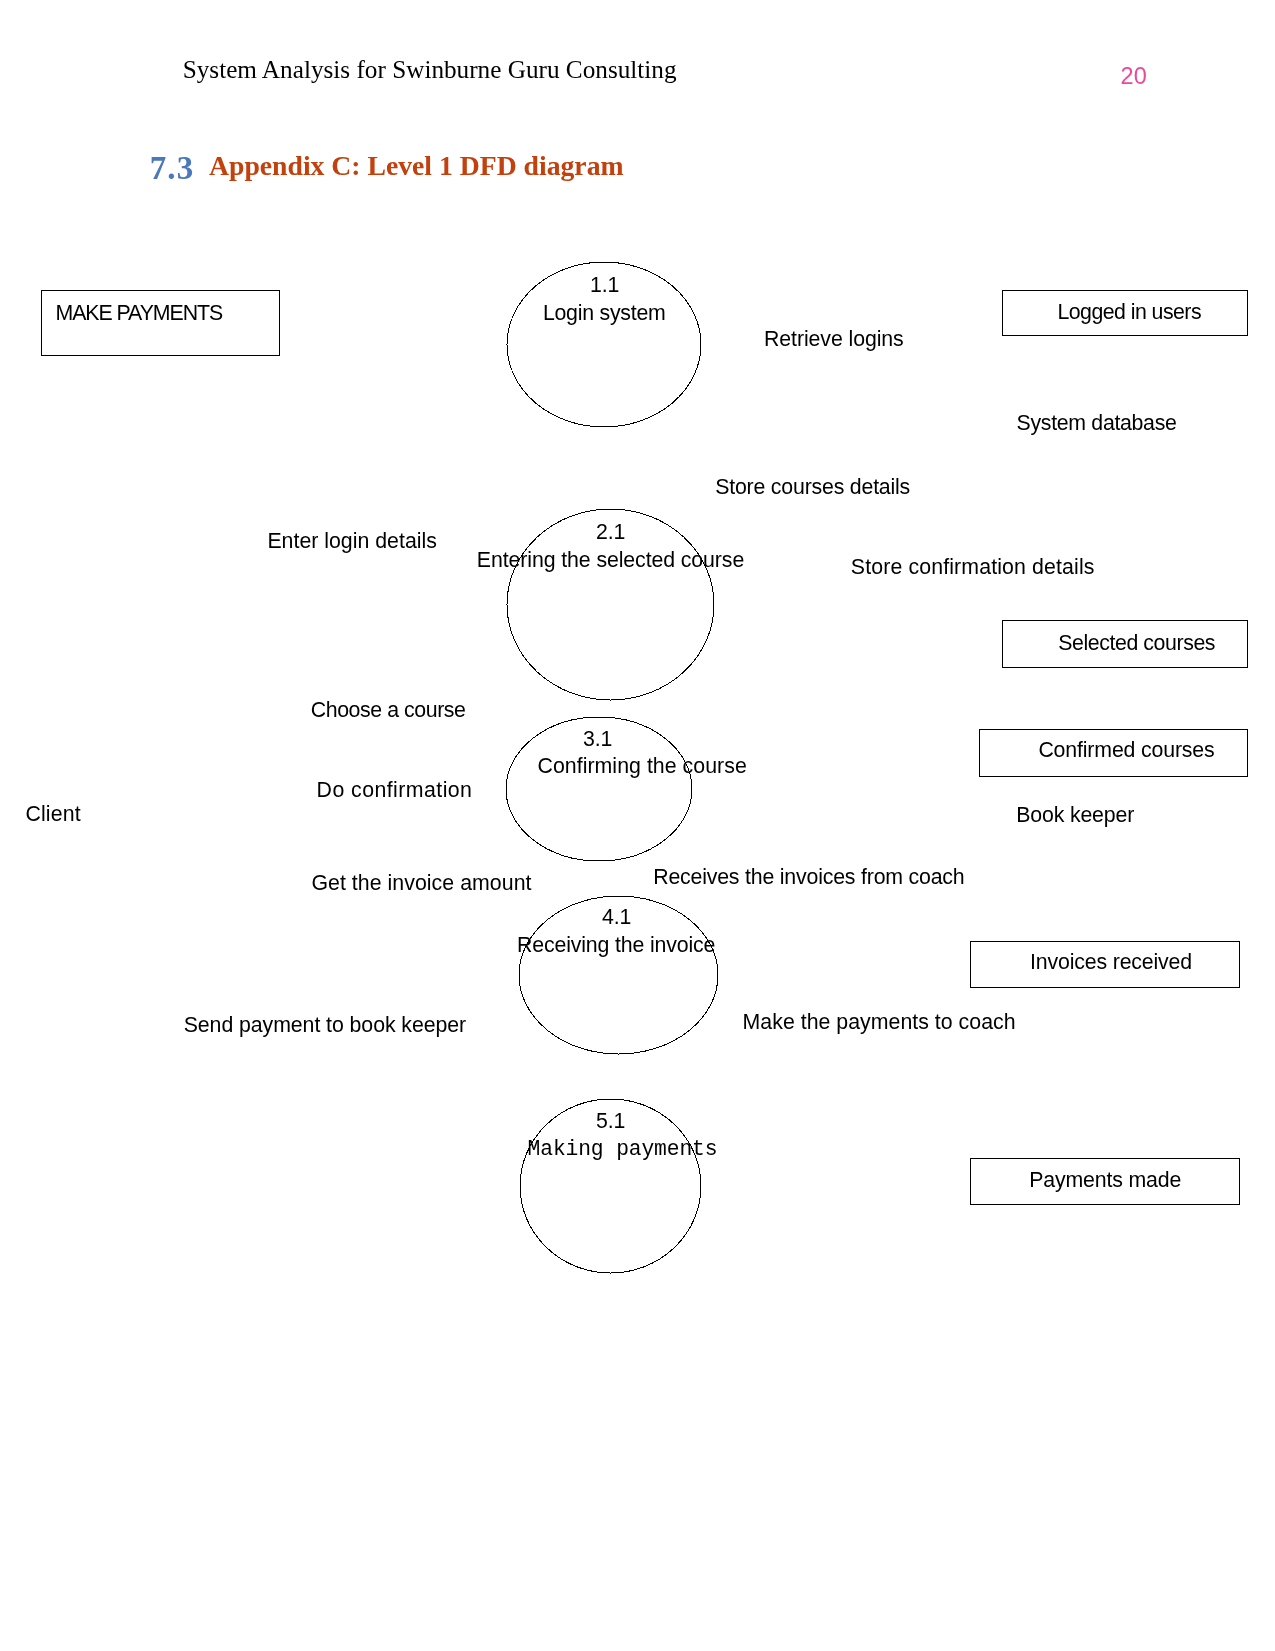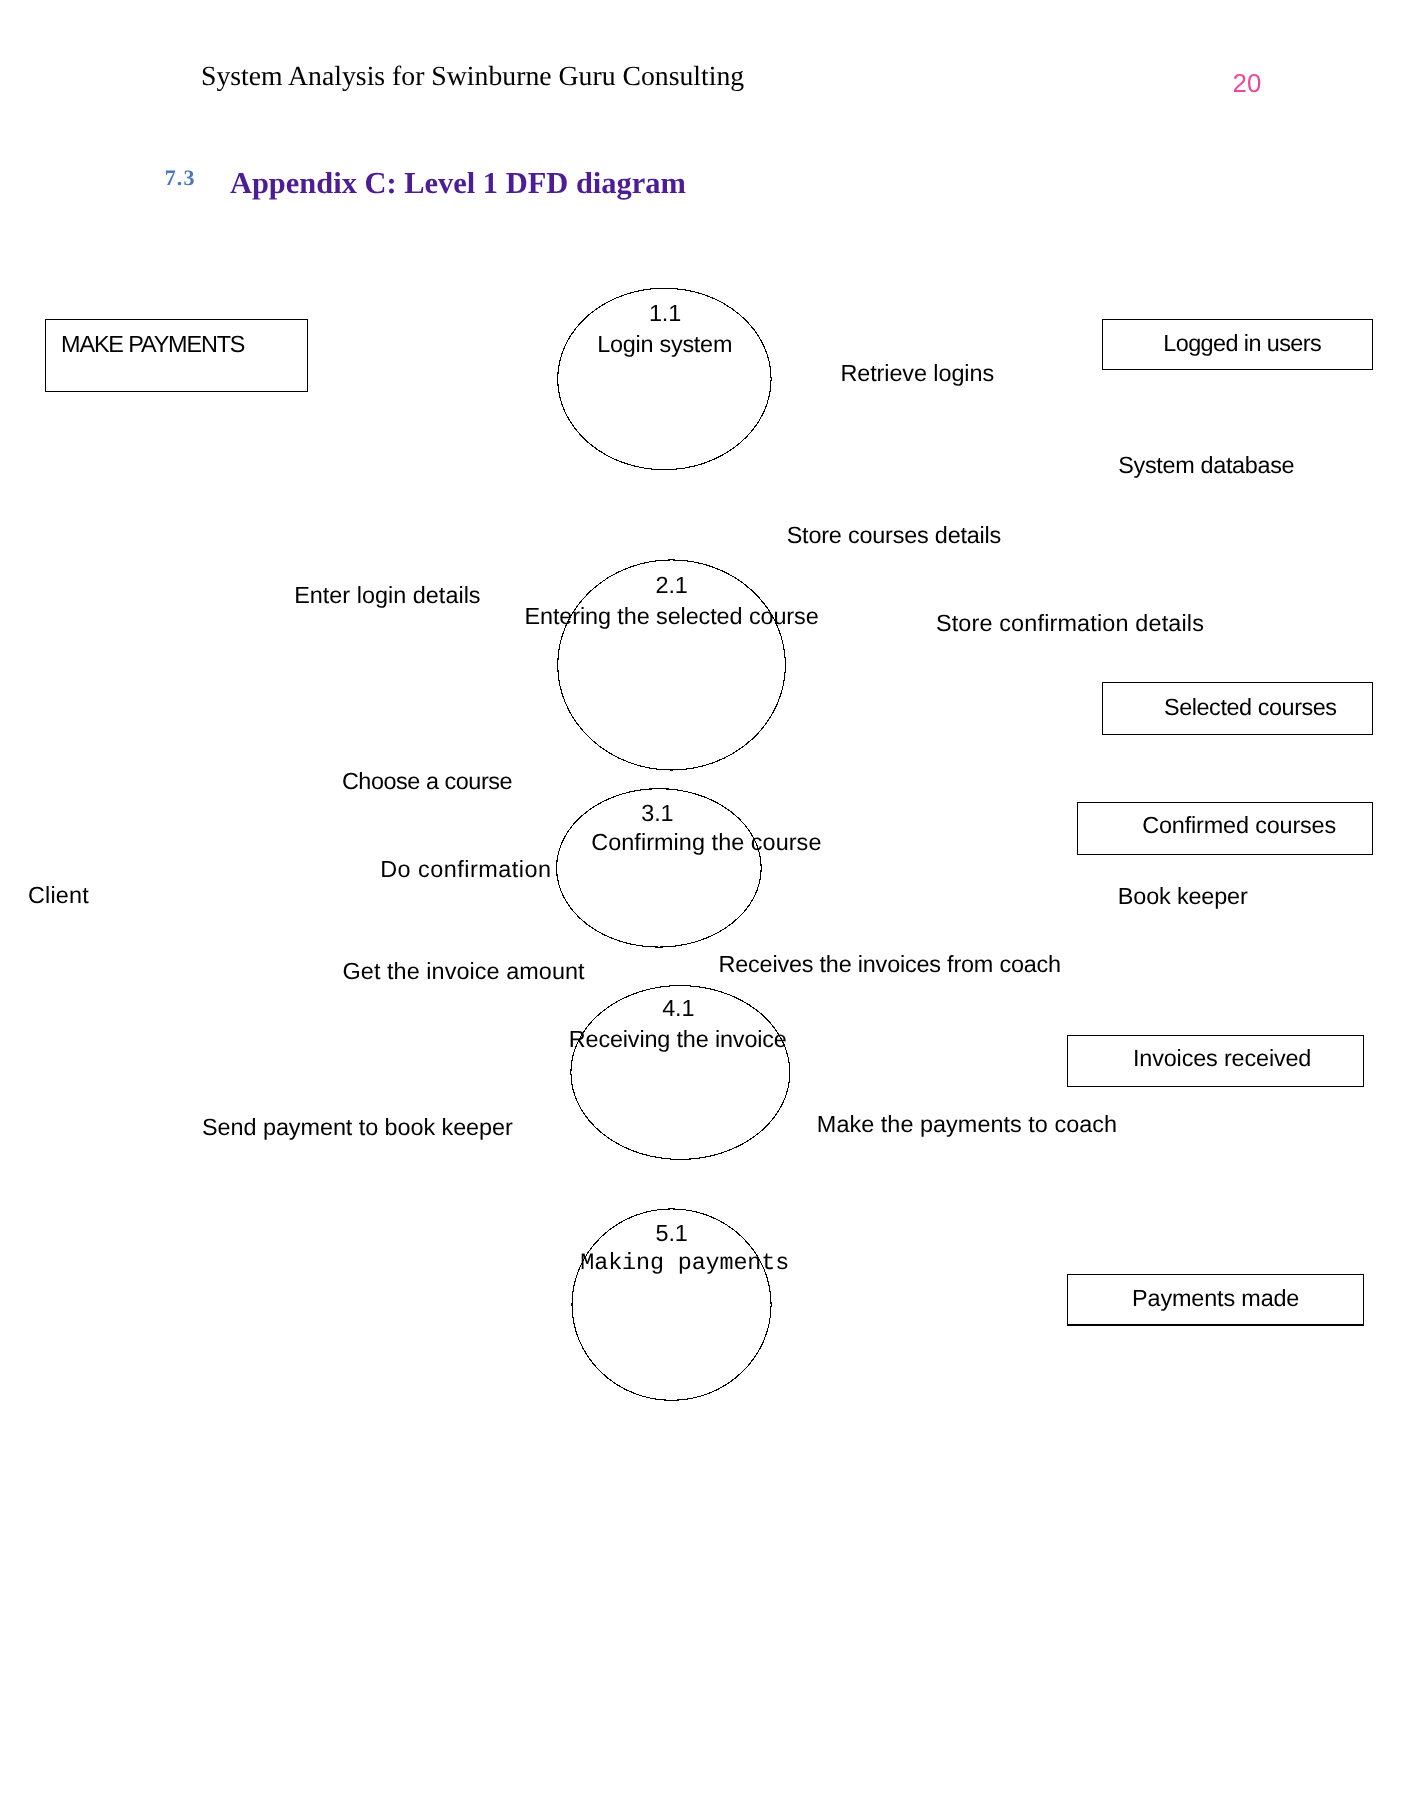--- a/index.html
+++ b/index.html
@@ -5,41 +5,41 @@
 <style>
   html,body{margin:0;padding:0;background:#ffffff;}
   body{width:1275px;height:1651px;position:relative;overflow:hidden;
        font-family:"Liberation Sans", sans-serif;color:#000000;
        -webkit-font-smoothing:antialiased;}
   .page{position:absolute;left:0;top:0;width:1275px;height:1651px;background:#ffffff;}
   .abs{position:absolute;white-space:nowrap;line-height:1;}
 
   .doc-header{font-family:"Liberation Serif", serif;font-size:25.22px;color:#000;}
   .page-num{font-family:"Liberation Sans", sans-serif;font-size:23.5px;letter-spacing:0.1px;color:#ec4899;}
-  .heading-num{font-family:"Liberation Serif", serif;font-weight:bold;font-size:20px;}
+  .heading-num{font-family:"Liberation Serif", serif;font-weight:bold;font-size:33px;}
   .heading-txt{font-family:"Liberation Serif", serif;font-weight:bold;font-size:27.7px;}
 
   .lbl{font-family:"Liberation Sans", sans-serif;font-size:21.3px;letter-spacing:-0.15px;color:#000;}
 
   svg.diagram{position:absolute;left:0;top:0;width:1275px;height:1651px;display:block;}
   svg.diagram .shape{fill:none;stroke:#000000;stroke-width:1.0;shape-rendering:crispEdges;}
   svg.diagram .box{fill:none;stroke:#000000;stroke-width:1;shape-rendering:crispEdges;}
 </style>
 </head>
 <body>
 
 <div class="page">
 
   <div class="abs doc-header" style="left:182.7px;top:57px;">System Analysis for Swinburne Guru Consulting</div>
 
   <div class="abs page-num" style="left:1120.5px;top:65px;">20</div>
 
   <div class="abs heading-num" style="left:149.7px;top:152px;color:#4a78bc;letter-spacing:1.1px;">7.3</div>
 
-  <div class="abs heading-txt" style="left:209px;top:152px;color:#4c1d95;">Appendix C: Level 1 DFD diagram</div>
+  <div class="abs heading-txt" style="left:209px;top:152px;color:#c2410c;">Appendix C: Level 1 DFD diagram</div>
 
   <svg class="diagram" viewBox="0 0 1275 1651">
     <rect class="box" x="41.5" y="290.5" width="238.0" height="65.0"></rect>
     <rect class="box" x="1002.5" y="290.5" width="245.0" height="45.0"></rect>
     <rect class="box" x="1002.5" y="620.5" width="245.0" height="47.0"></rect>
     <rect class="box" x="979.5" y="729.5" width="268.0" height="47.0"></rect>
     <rect class="box" x="970.5" y="941.5" width="269.0" height="46.0"></rect>
     <rect class="box" x="970.5" y="1158.5" width="269.0" height="46.0"></rect>
 
     <ellipse class="shape" cx="604" cy="344.5" rx="97" ry="82.5"></ellipse>
@@ -73,19 +73,19 @@
   <div class="abs lbl" style="left:517.10px;top:935px;letter-spacing:-0.150px;">Receiving the invoice</div>
 
   <div class="abs lbl" style="left:596px;top:1111px;">5.1</div>
   <div class="abs lbl" style="left:527.6px;top:1139px;letter-spacing:-0.13px;font-family:Liberation Mono, monospace;">Making payments</div>
 
   <div class="abs lbl" style="left:764.00px;top:329px;letter-spacing:-0.079px;">Retrieve logins</div>
   <div class="abs lbl" style="left:715.20px;top:476.5px;letter-spacing:-0.190px;">Store courses details</div>
   <div class="abs lbl" style="left:267.40px;top:531px;letter-spacing:0.011px;">Enter login details</div>
   <div class="abs lbl" style="left:850.80px;top:557px;letter-spacing:0.134px;">Store confirmation details</div>
   <div class="abs lbl" style="left:310.80px;top:700px;letter-spacing:-0.421px;">Choose a course</div>
-  <div class="abs lbl" style="left:316.60px;top:780px;letter-spacing:0.443px;margin-left:29px;">Do confirmation</div>
+  <div class="abs lbl" style="left:316.60px;top:780px;letter-spacing:0.443px;">Do confirmation</div>
   <div class="abs lbl" style="left:311.40px;top:873.0px;letter-spacing:0.050px;">Get the invoice amount</div>
   <div class="abs lbl" style="left:653.20px;top:867px;letter-spacing:-0.185px;">Receives the invoices from coach</div>
   <div class="abs lbl" style="left:143.70px;top:1015px;letter-spacing:-0.065px;margin-left:40px;">Send payment to book keeper</div>
   <div class="abs lbl" style="left:742.60px;top:1012.0px;letter-spacing:0.026px;">Make the payments to coach</div>
 
 </div>
 
 </body></html>

